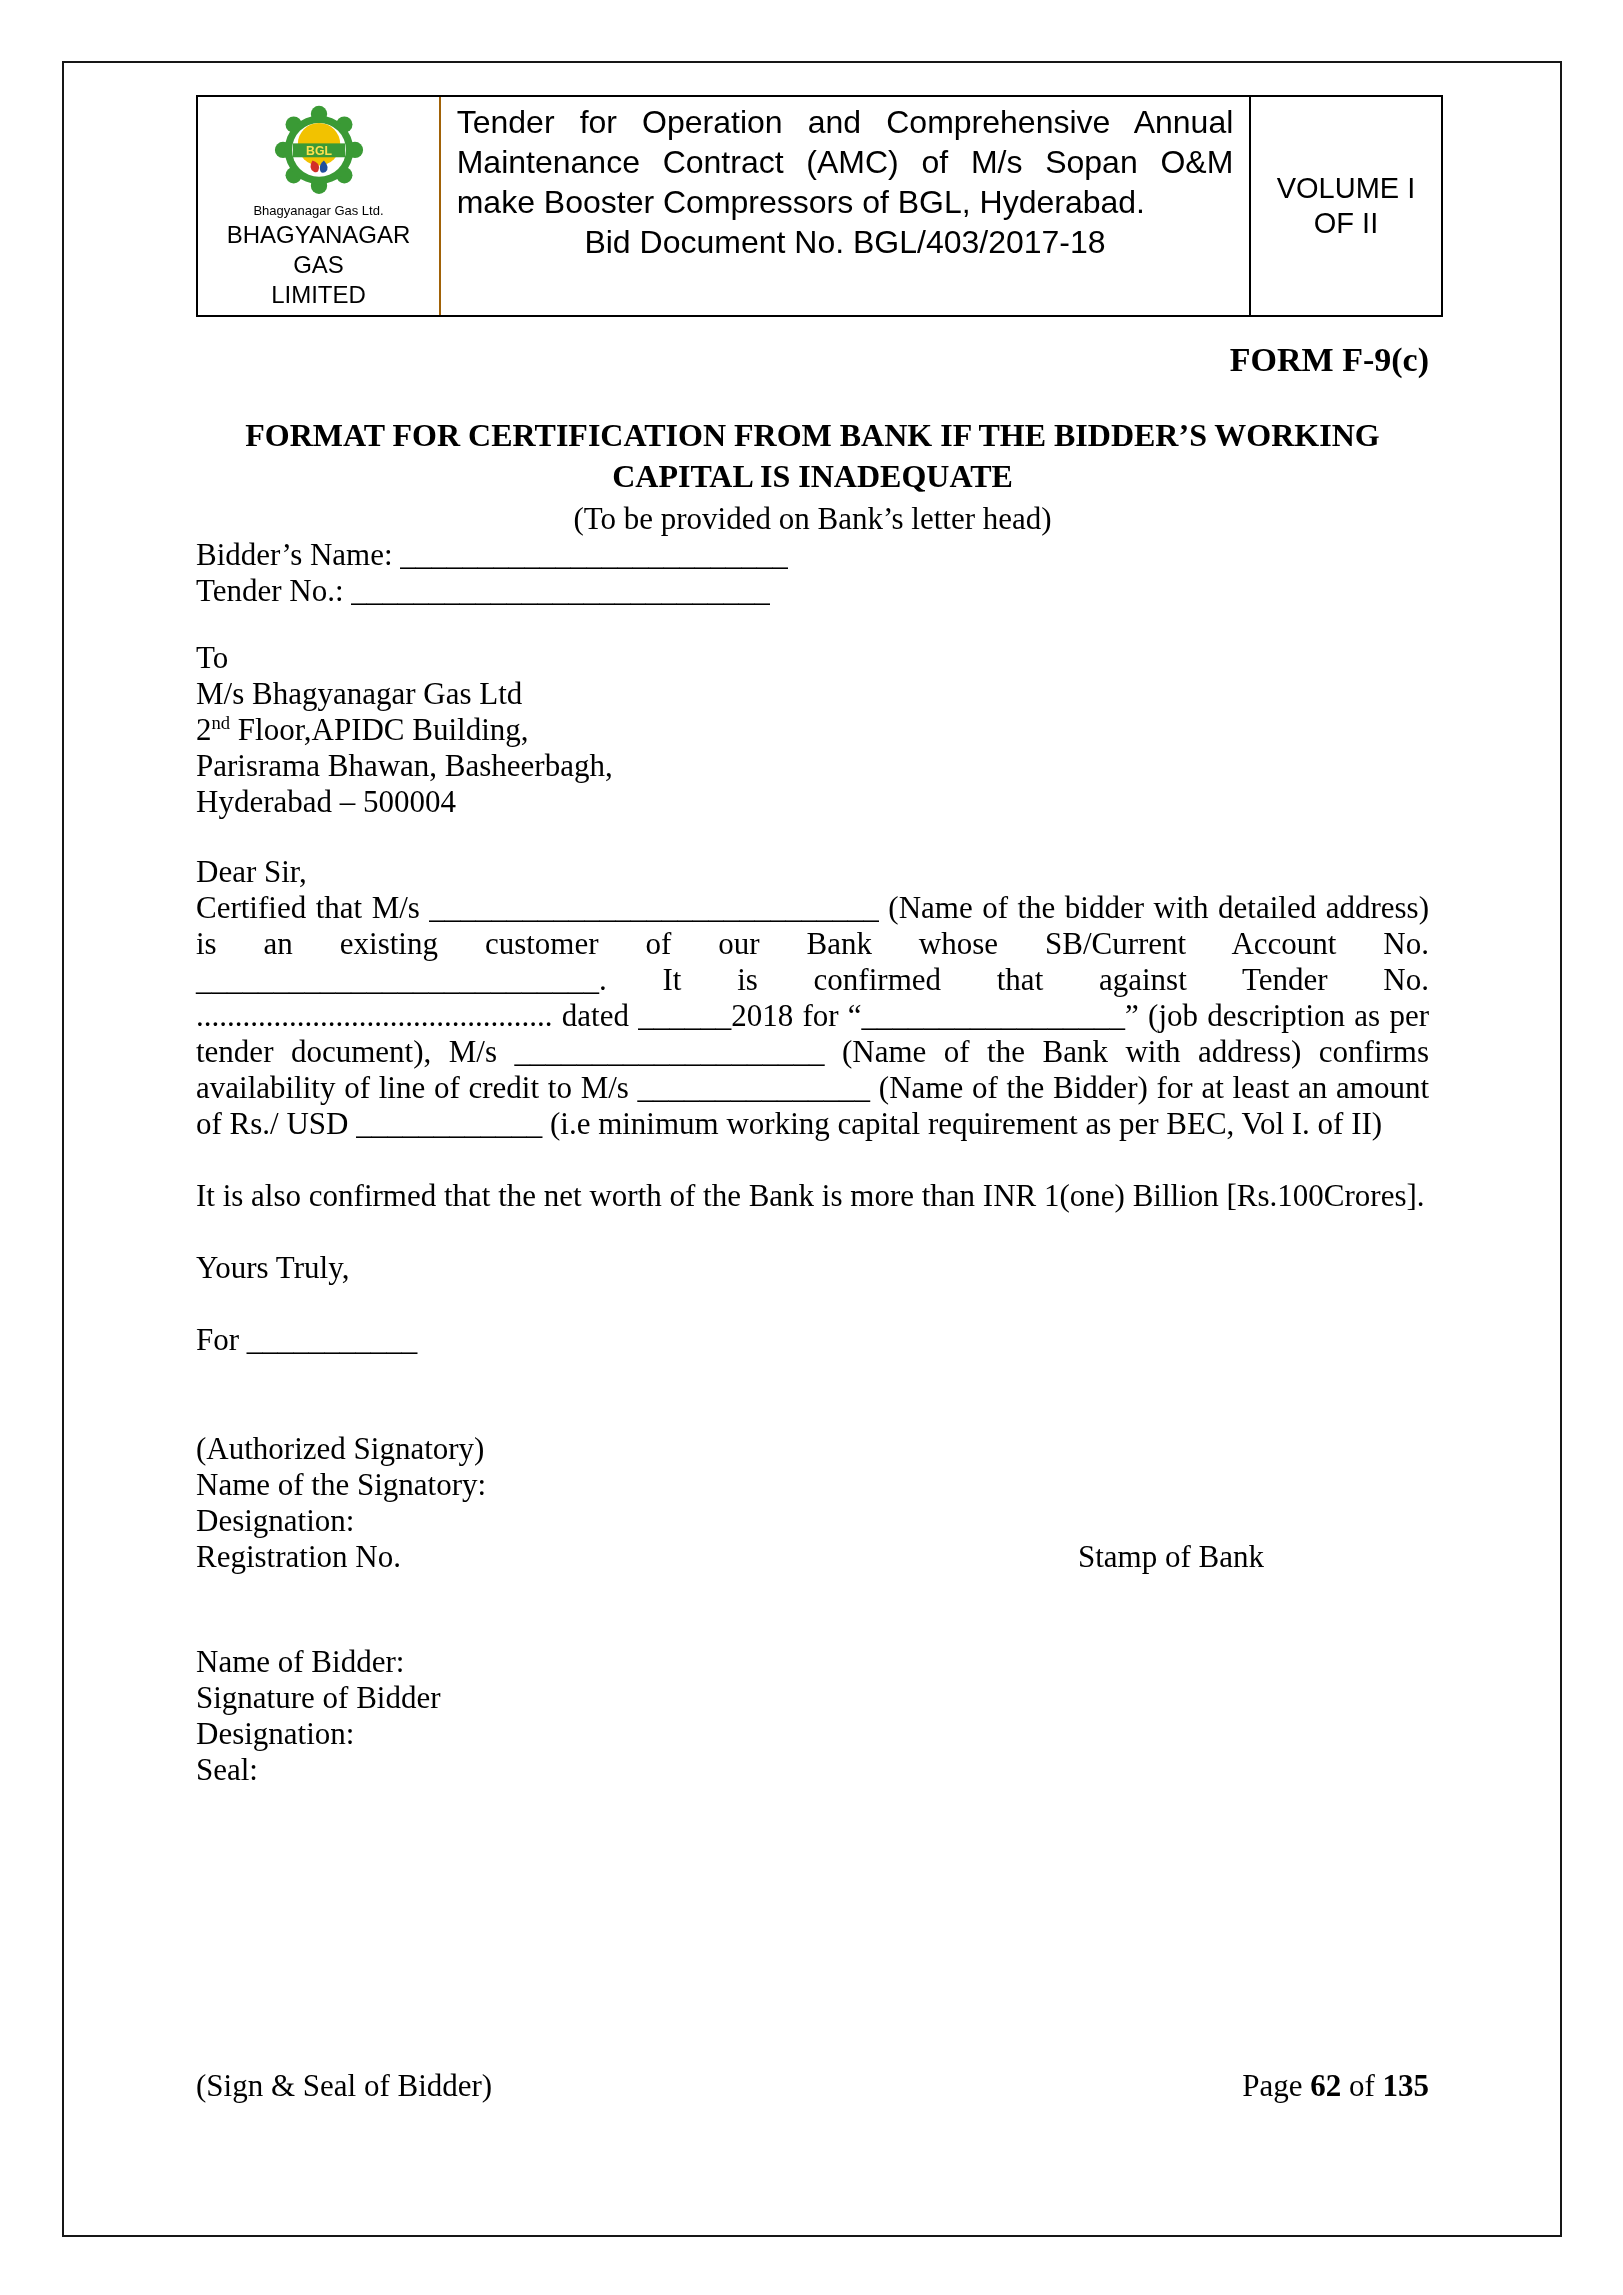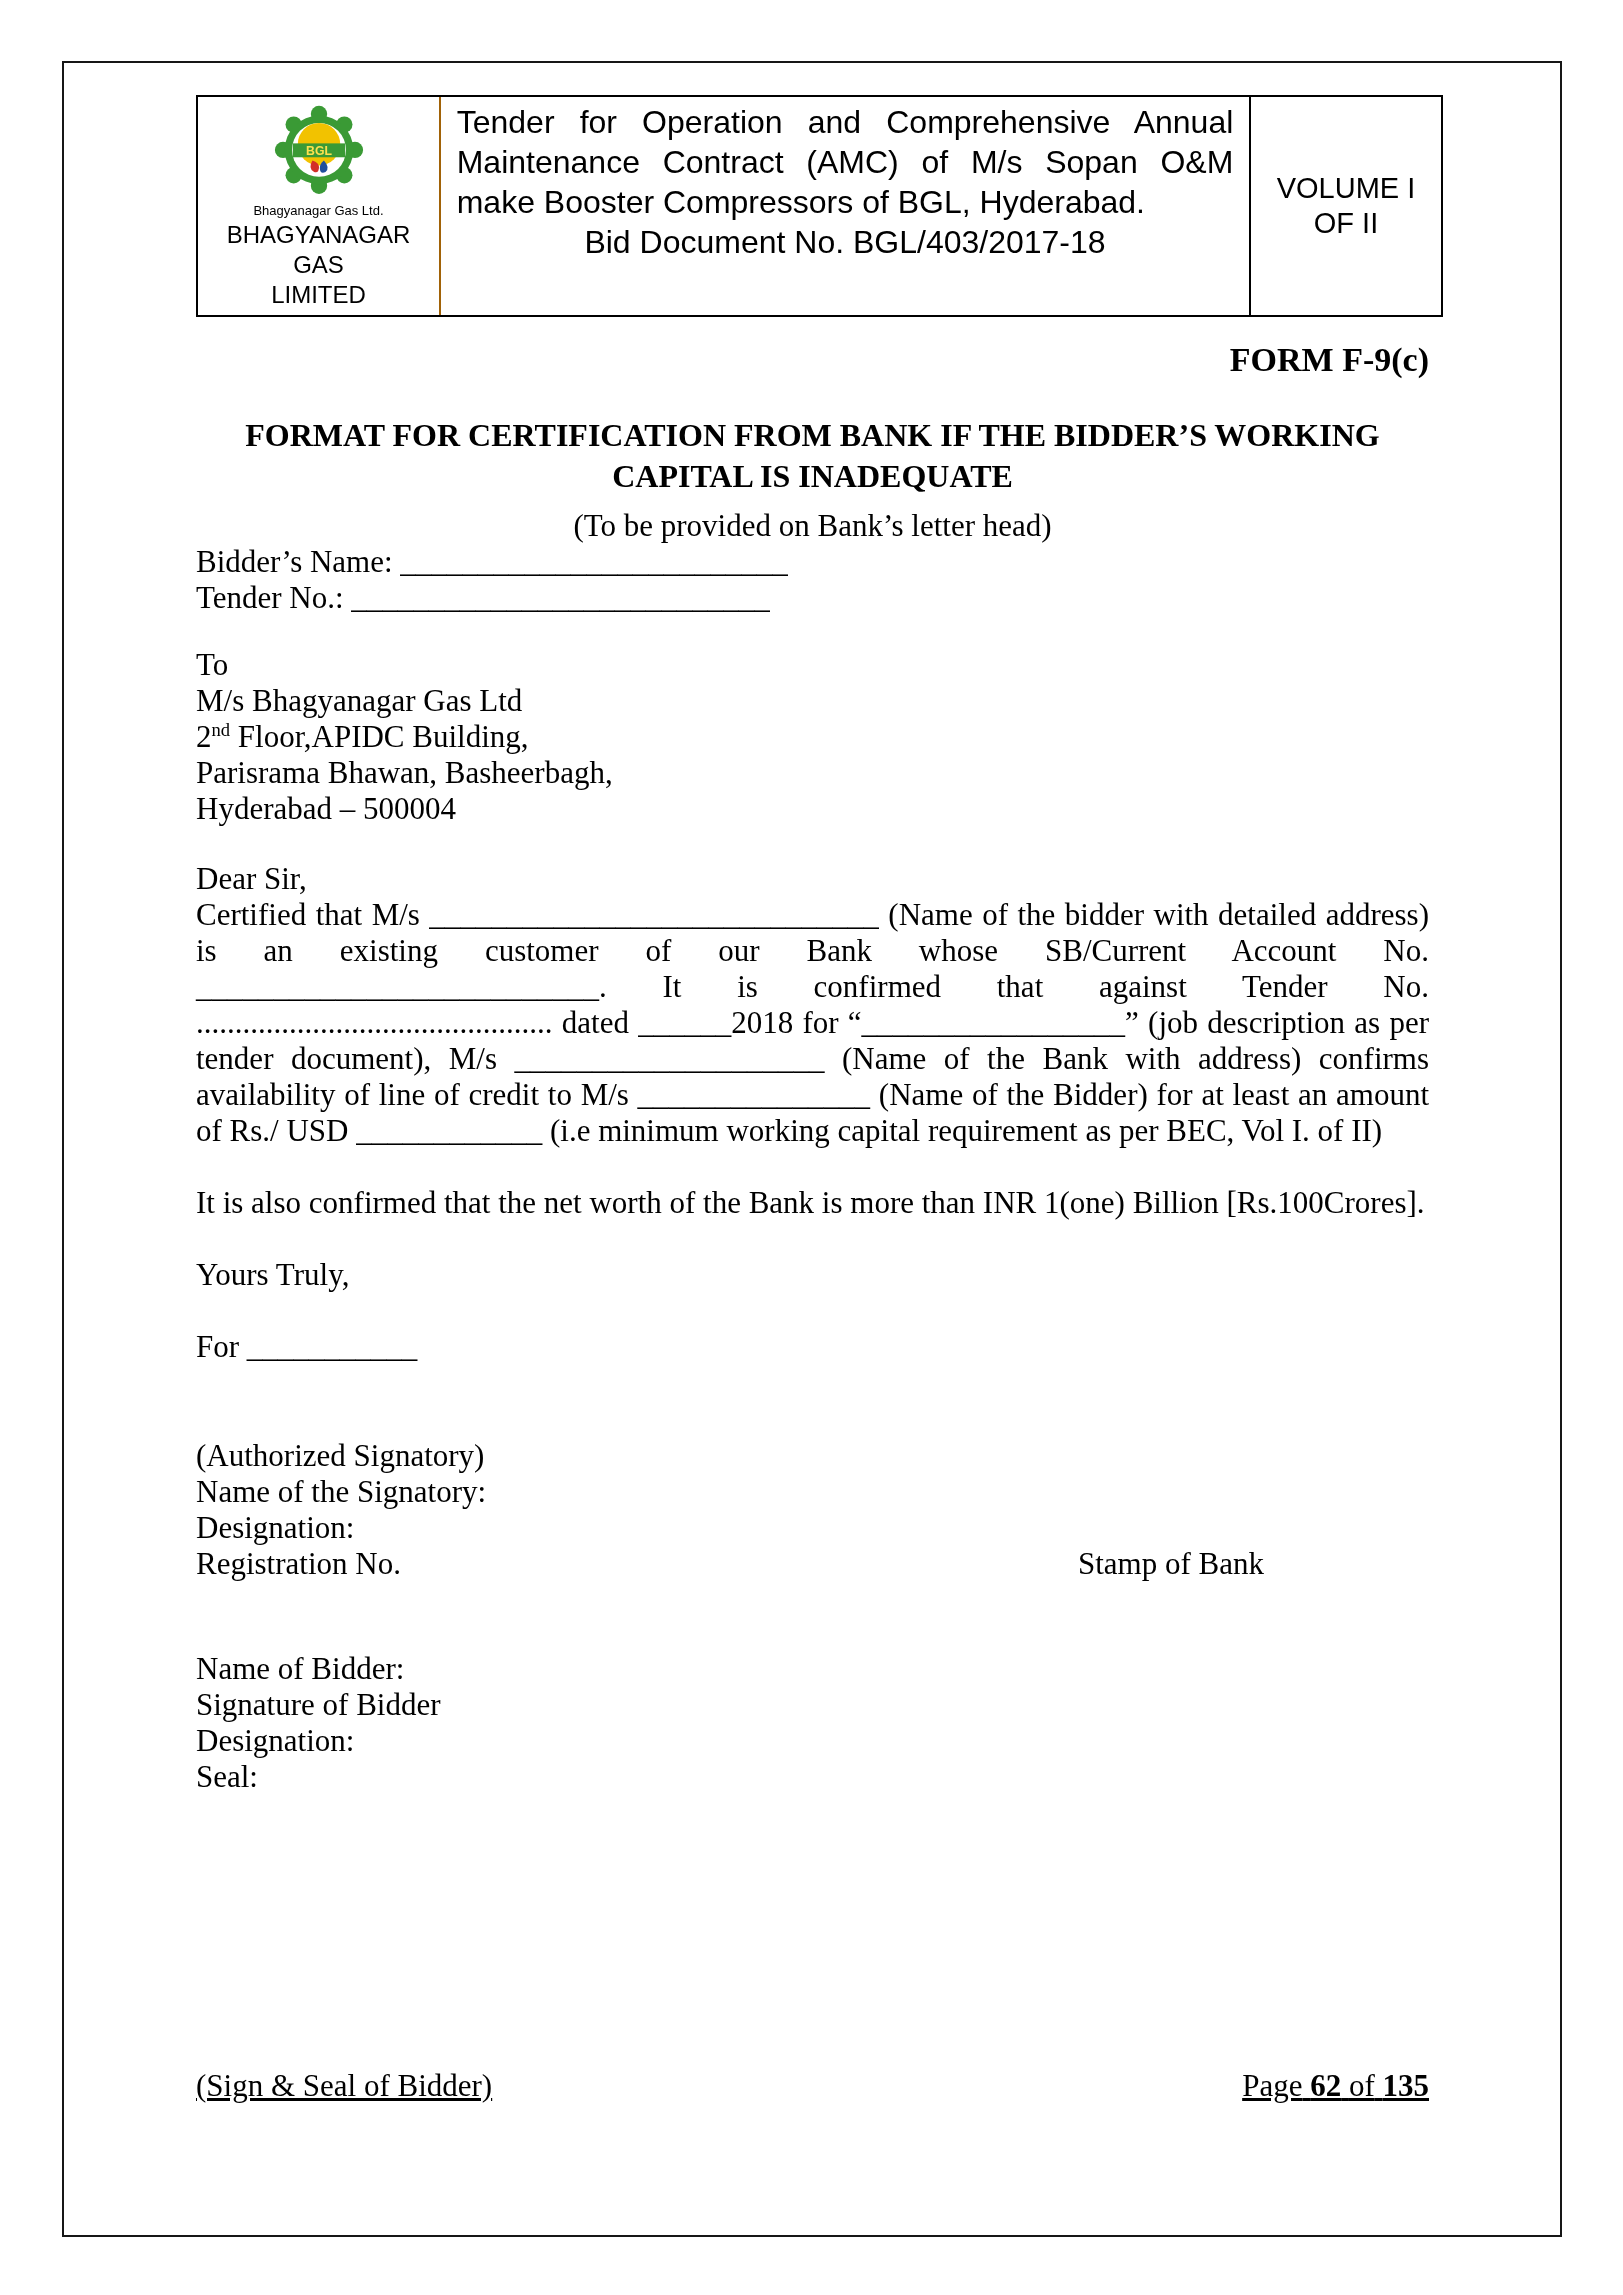--- a/index.html
+++ b/index.html
@@ -30,38 +30,38 @@
   .title-cell { flex:1; padding:5.2px 15.7px 3.9px; font-size:32px; line-height:40px; border-right:2px solid #000; }
   .title-text { text-align:justify; }
   .bid-doc { text-align:center; }
   .volume-cell {
     width:190px; display:flex; flex-direction:column; justify-content:center;
     align-items:center; font-size:29px; line-height:35px; text-align:center;
   }
 
   .form-number { text-align:right; font-weight:bold; margin-top:25px; font-size:34px; }
   .heading { text-align:center; font-weight:bold; margin-top:37px; font-size:32px; line-height:41px; }
-  .subheading { text-align:center; margin-top:11px; }
+  .subheading { text-align:center; margin-top:4px; }
   .date-line { margin-top:34px; text-align:right; padding-right:234px; }
   .field-line { }
   .address-block { margin-top:31px; }
   .salutation { margin-top:34px; }
   .body-para { text-align:justify; }
   .confirm-para { text-align:justify; margin-top:36px; }
   .closing { margin-top:36px; }
   .for-line { margin-top:36px; }
   .signatory-block { margin-top:73px; }
   .registration-row { display:flex; justify-content:space-between; }
   .stamp { padding-right:165px; }
   .bidder-block { margin-top:69px; }
   sup { vertical-align:super; font-size:60%; line-height:0; }
 
   .footer {
     position:absolute; left:196px; width:1233px; top:2068px;
-    display:flex; justify-content:space-between;text-decoration:underline;
+    display:flex; justify-content:space-between;
   }
 </style>
 </head>
 <body>
 
 <div class="page">
   <div class="border-frame"></div>
 
   <div class="content">
 

